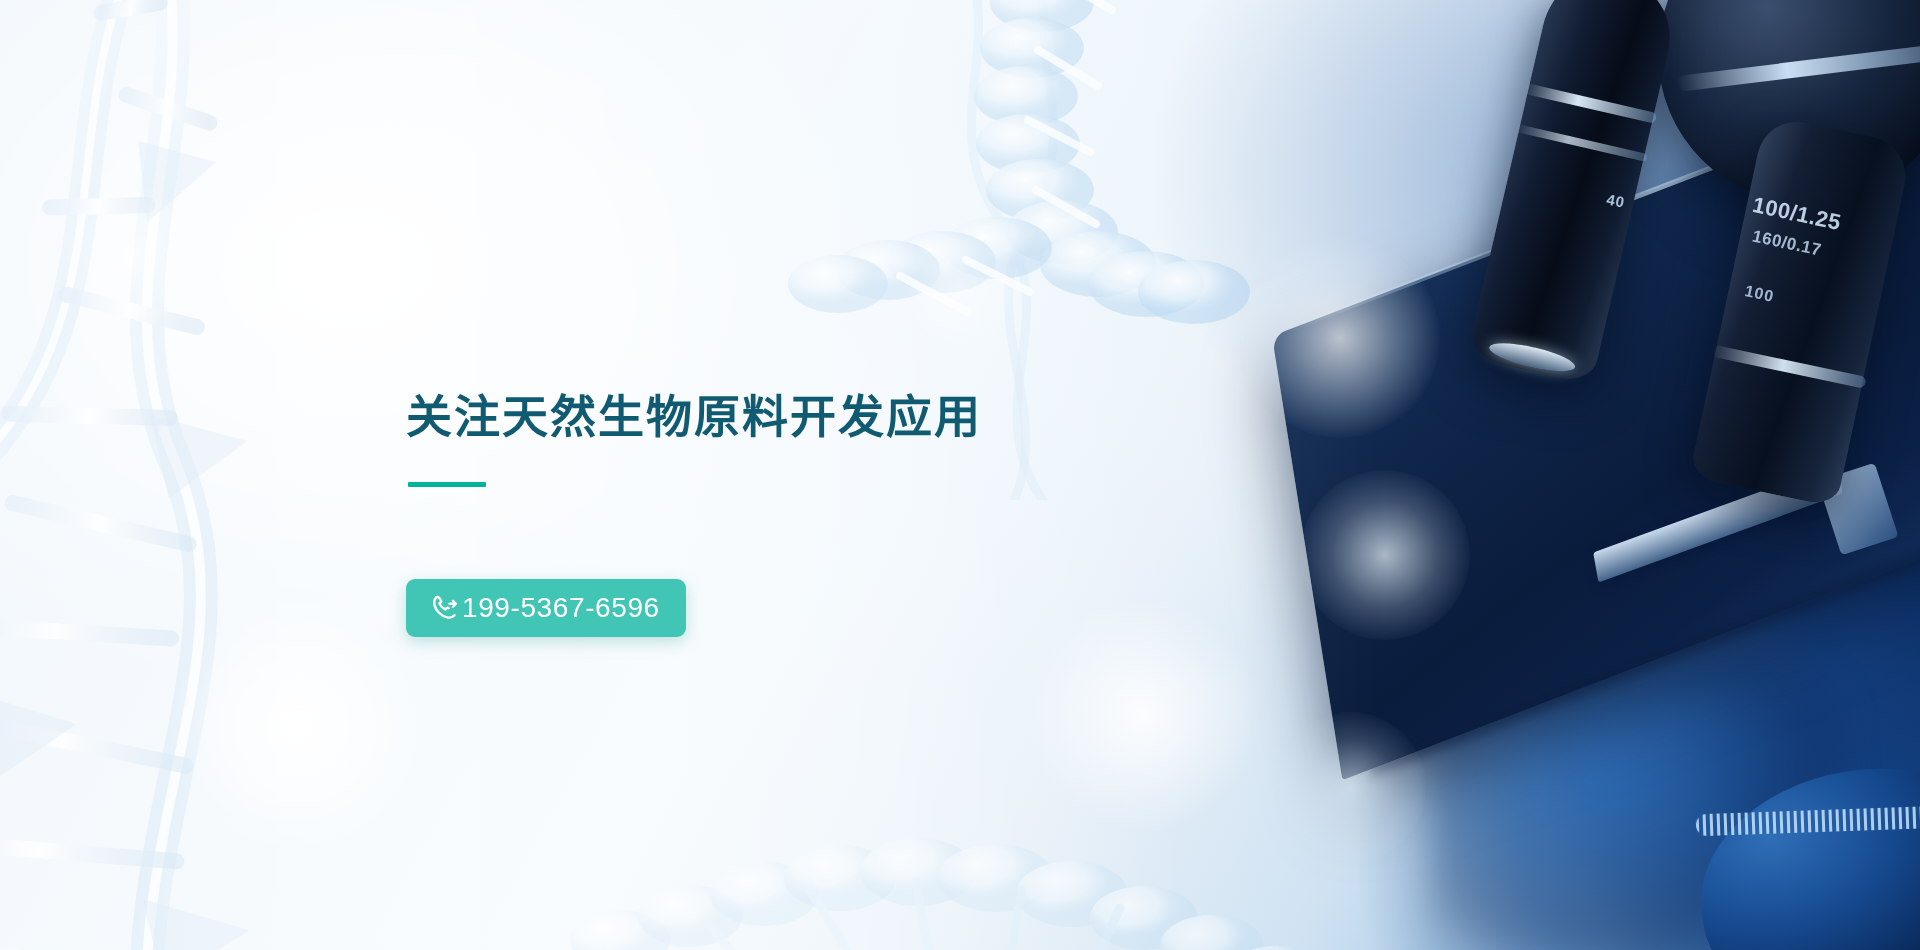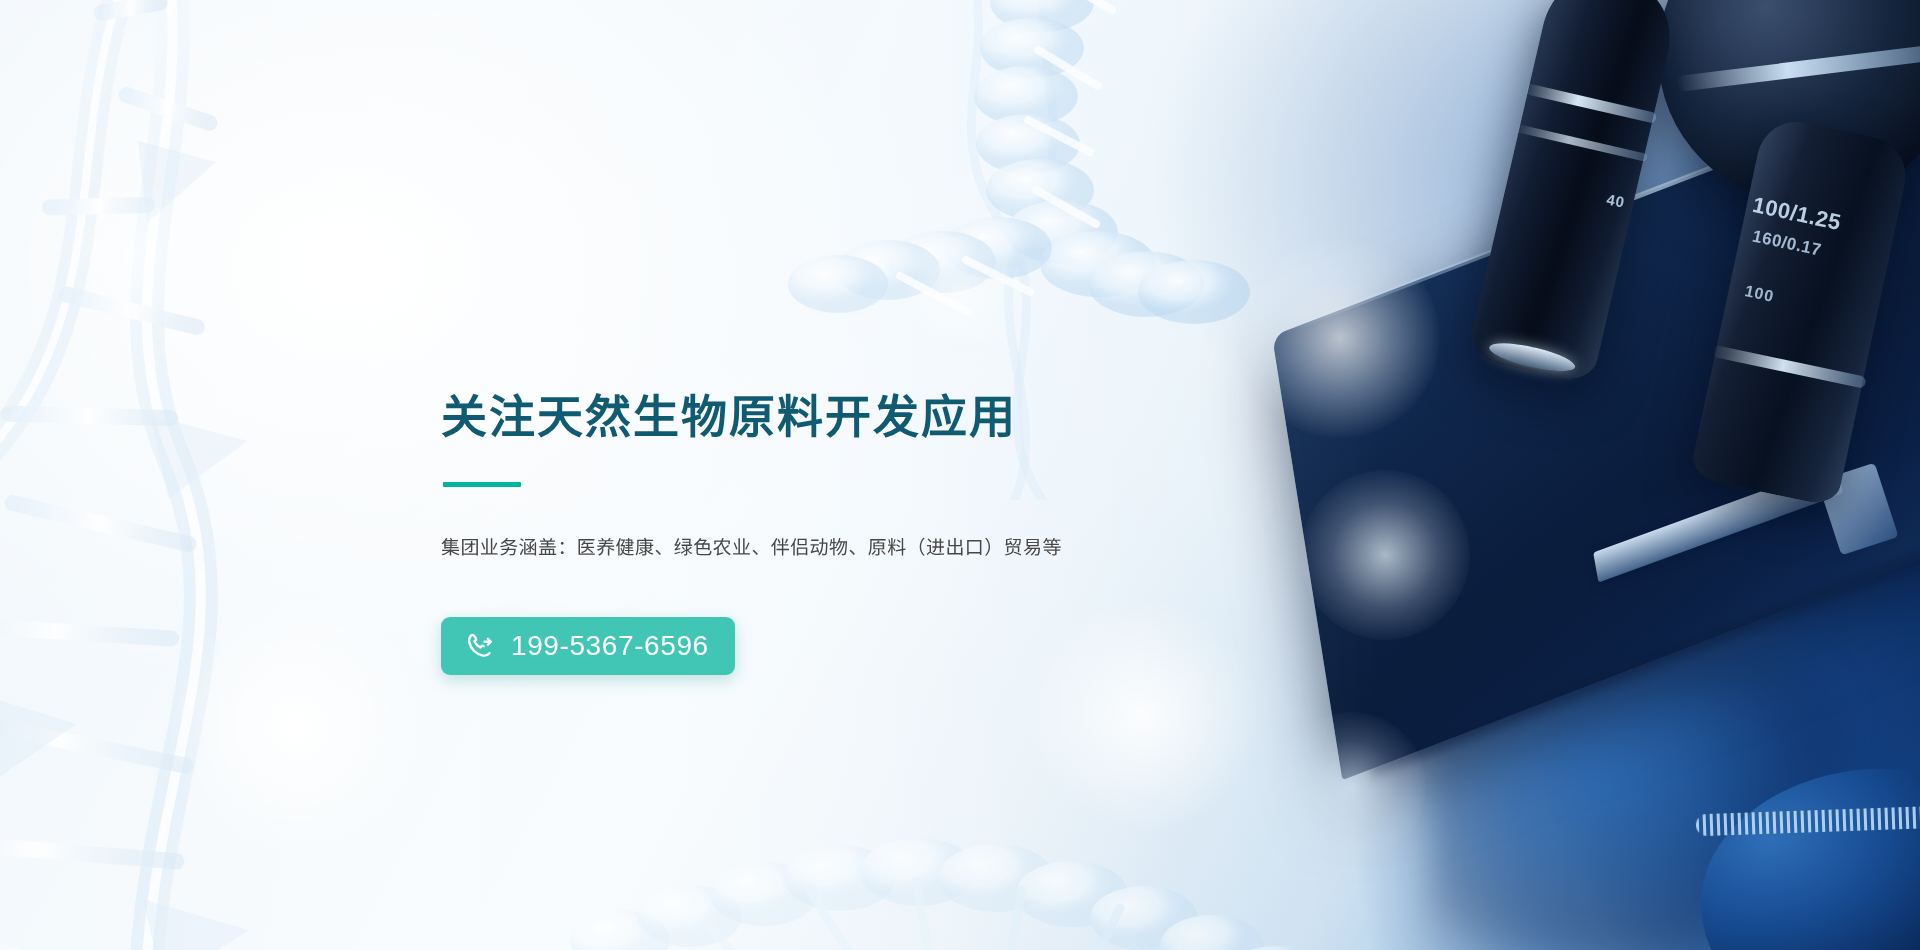--- a/index.html
+++ b/index.html
@@ -232,21 +232,21 @@
   
   .veil {
     position:absolute; inset:0;
     background:linear-gradient(90deg, rgba(255,255,255,.46) 0%, rgba(255,255,255,.52) 22%, rgba(255,255,255,.34) 46%, rgba(255,255,255,.05) 62%, rgba(255,255,255,0) 72%);
     pointer-events:none;
   }
 
   
   .copy {
     position:absolute;
-    left:441px; top:390px;
+    left:406px; top:390px;
     width:740px;
     z-index:9;
   }
 
   .headline {
     font-size:46px;
     font-weight:700;
     line-height:1.18;
     letter-spacing:2px;
     color:#115B72;
@@ -268,21 +268,21 @@
     color:#474747;
     letter-spacing:.4px;
     text-shadow:0 1px 1px rgba(255,255,255,.6);
   }
   .desc p { white-space:nowrap; }
 
   
   .tel-btn {
     display:inline-flex;
     align-items:center;
-    gap:16px;
+    gap:2px;
     margin-top:50px;
     padding:14px 26px 14px 24px;
     background:#41C6B6;
     border:none;
     border-radius:9px;
     cursor:pointer;
     box-shadow:0 5px 16px rgba(40,160,148,.28);
     text-decoration:none;
   }
   .tel-btn .tel-icon { width:30px; height:30px; display:block; flex:none; }
@@ -453,21 +453,20 @@
 
   <div class="veil"></div>
 
   <div class="copy">
 
     <h1 class="headline">关注天然生物原料开发应用</h1>
 
     <div class="rule"></div>
 
     <div class="desc">
-      <p>集团业务涵盖：医养健康、绿色农业、伴侣动物、原料（进出口）贸易等</p>
     </div>
 
     <a class="tel-btn" href="#">
       <span class="tel-icon">
         <svg viewBox="0 0 24 24" fill="none" stroke="#ffffff" stroke-width="1.9" stroke-linecap="round" stroke-linejoin="round" aria-hidden="true">
           <path d="M5.2 3.4c.6-.5 1.5-.4 2 .3l1.4 2c.4.6.3 1.4-.2 1.9l-.9.8a11 11 0 0 0 4.8 4.8l.8-.9c.5-.5 1.3-.6 1.9-.2"></path>
           <path d="M5.2 3.4C3.6 4.8 3 7 3.5 9.3c1 4.8 5.4 9.2 10.2 10.2 2.3.5 4.5-.1 5.9-1.7"></path>
           <path d="M15.6 8.6h4.6"></path>
           <path d="M18.3 6.2l2.4 2.4-2.4 2.4"></path>
         </svg>

